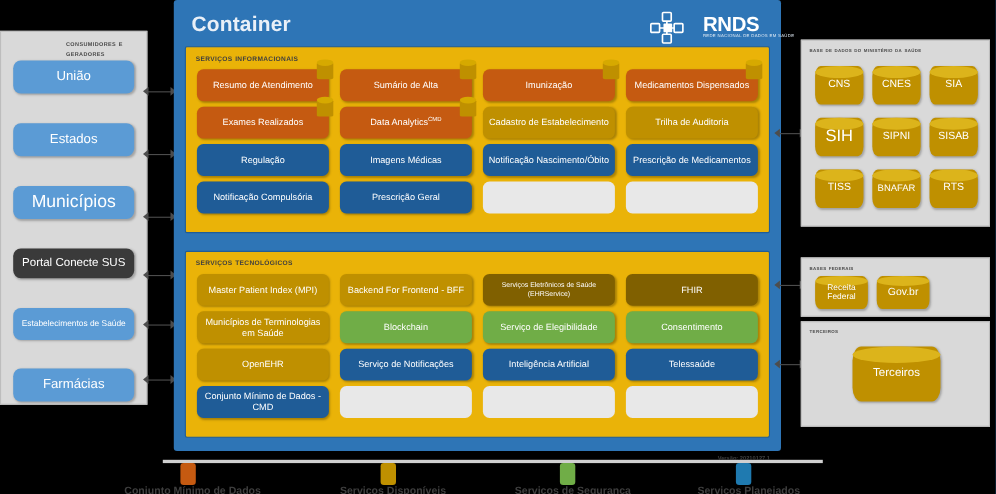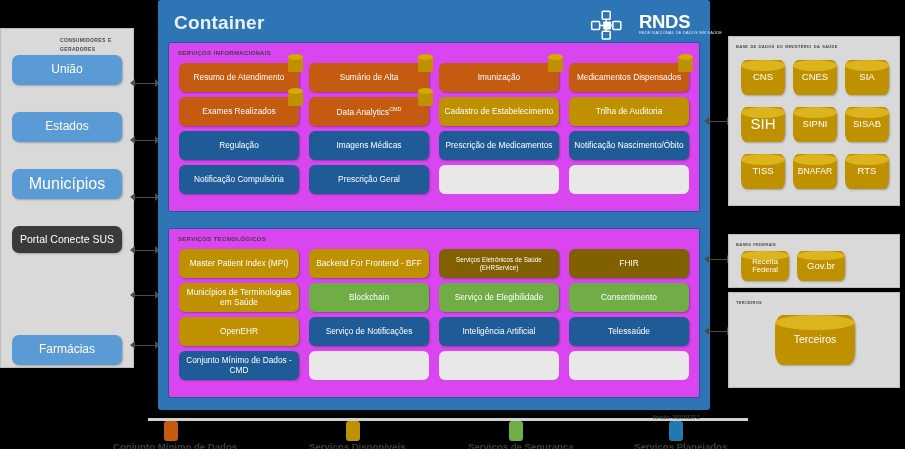--- a/index.html
+++ b/index.html
@@ -52,21 +52,21 @@
   
   #rnds-logo{position:absolute;right:10px;top:7px;width:110px;height:36px;
     display:flex;align-items:center;}
   #rnds-mark{width:36px;height:30px;flex:0 0 auto;}
   #rnds-text{margin-left:13px;}
   #rnds-word{font-size:18.5px;font-weight:800;color:#ffffff;letter-spacing:-.3px;line-height:16px;}
   #rnds-tag{font-size:3.9px;color:#dfeaf5;letter-spacing:.28px;line-height:6px;white-space:nowrap;}
 
   .section{
     position:absolute;left:10px;width:532px;
-    background:#d946ef;border:1.6px solid #1f5c97;border-radius:2px;
+    background:#eab308;border:1.6px solid #1f5c97;border-radius:2px;
     box-sizing:border-box;
   }
   .section-title{
     position:absolute;left:9px;top:5px;
     font-size:8px;color:#3f3f3f;letter-spacing:.3px;font-weight:600;
     font-variant:small-caps;text-transform:lowercase;
   }
   .grid{position:absolute;left:10px;top:20px;right:10px;bottom:6px;
     display:grid;grid-template-columns:repeat(4,1fr);
     grid-auto-rows:29px;column-gap:10px;row-gap:5px;}
@@ -142,20 +142,23 @@
     <span>União</span>
   </div>
   <div class="lbox blue" style="top:83px;height:30px;font-size:12px;">
     <span>Estados</span>
   </div>
   <div class="lbox blue" style="top:140px;height:30px;font-size:16px;">
     <span>Municípios</span>
   </div>
   <div class="lbox dark" style="top:197px;height:27px;font-size:10.5px;">
     <span>Portal Conecte SUS</span>
+  </div>
+  <div class="lbox blue" style="top:251px;height:29px;font-size:7.6px;">
+    <span>Estabelecimentos de Saúde</span>
   </div>
   <div class="lbox blue" style="top:306px;height:30px;font-size:12px;">
     <span>Farmácias</span>
   </div>
 </div>
 
 <div class="arrow" style="left:130px;top:79px;width:30px;">
   <div class="bar"></div>
     <div class="hl"></div>
     <div class="hr"></div>
@@ -251,25 +254,25 @@
 
       <div class="card blue">
         <span>Regulação</span>
         </div>
 
       <div class="card blue">
         <span>Imagens Médicas</span>
         </div>
 
       <div class="card blue">
+        <span>Notificação Nascimento/Óbito</span>
+        </div>
+
+      <div class="card blue">
         <span>Prescrição de Medicamentos</span>
-        </div>
-
-      <div class="card blue">
-        <span>Notificação Nascimento/Óbito</span>
         </div>
 
       <div class="card blue">
         <span>Notificação Compulsória</span>
         </div>
 
       <div class="card blue">
         <span>Prescrição Geral</span>
         </div>
 

